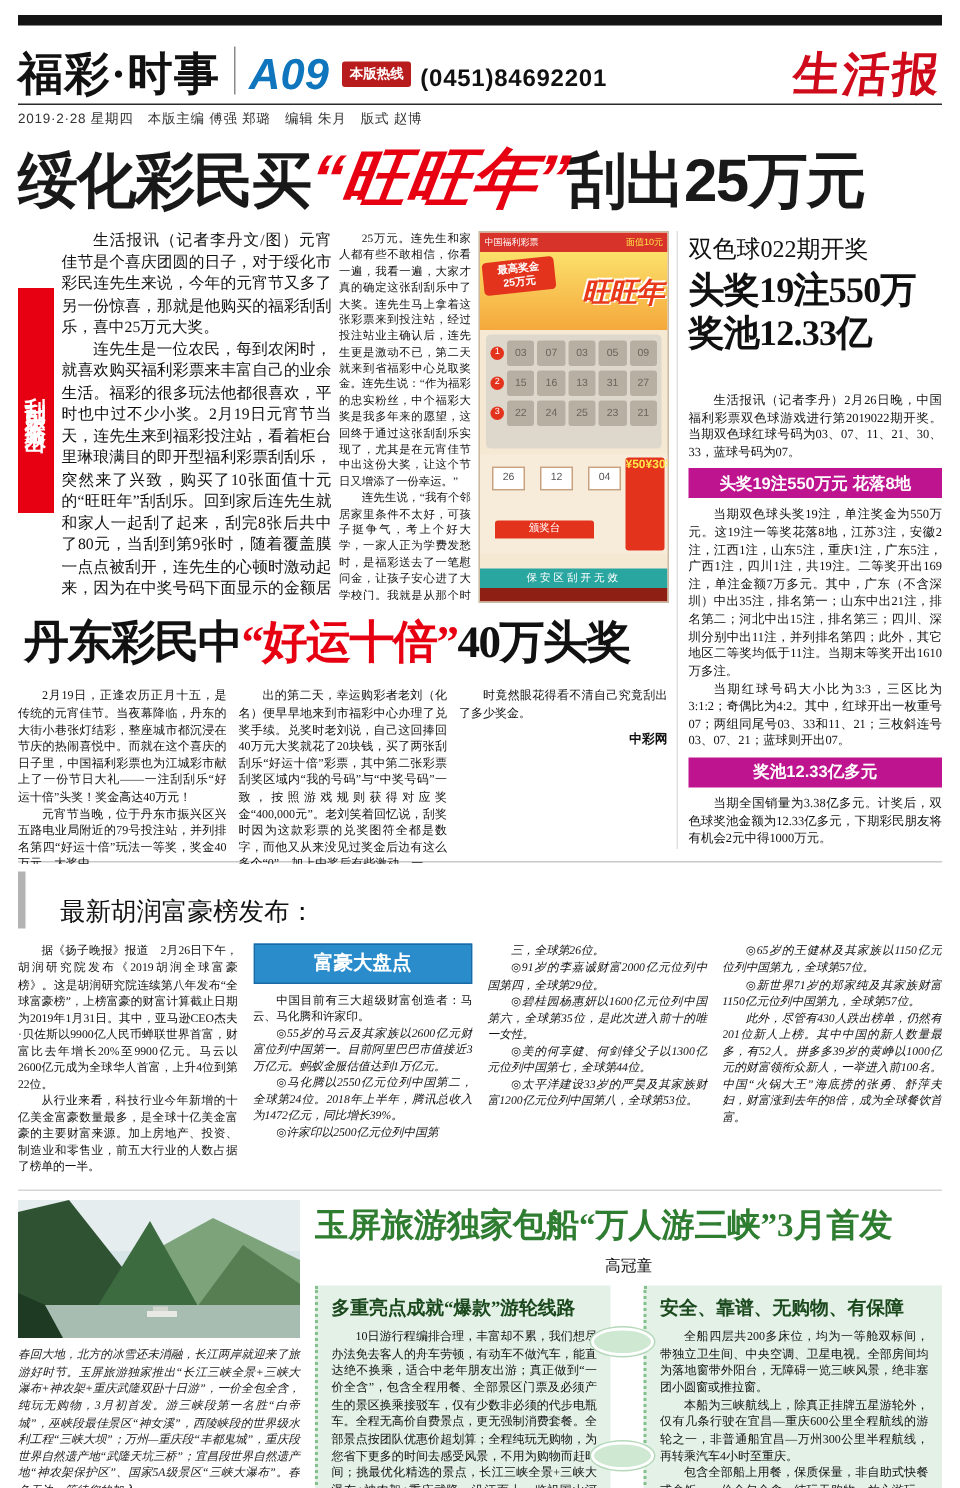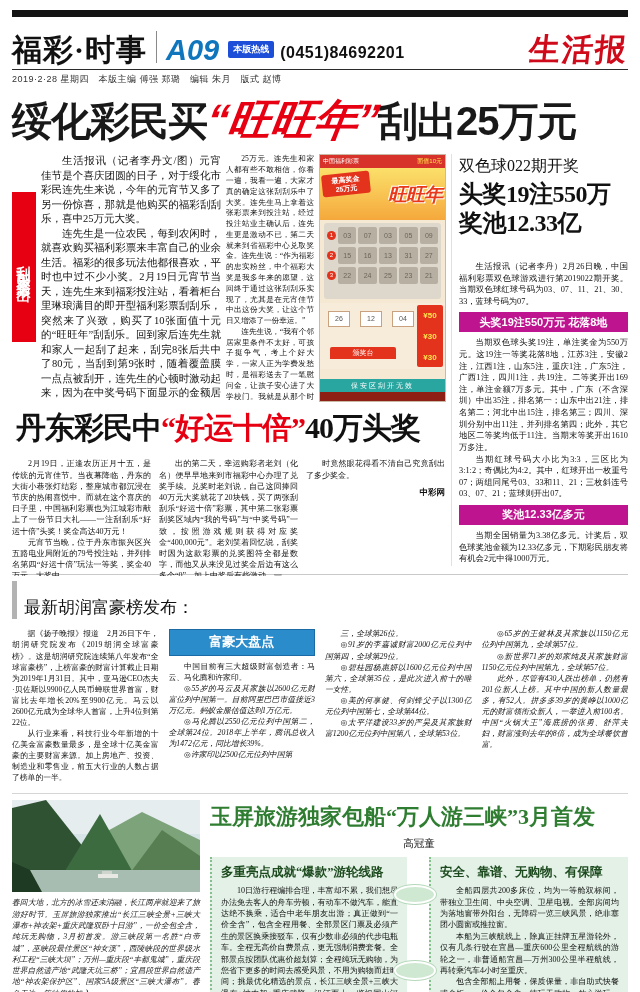--- a/index.html
+++ b/index.html
@@ -8,21 +8,21 @@
   .inner{padding:0 12px;}
   .sans{font-family:"Liberation Sans","DejaVu Sans",sans-serif;}
 
   
   .top-rule{margin-top:10px;height:7px;background:#141414;}
   .masthead{display:flex;align-items:flex-end;justify-content:space-between;height:46px;margin-top:2px;}
   .mh-left{display:flex;align-items:flex-end;}
   .section-title{font-size:30px;font-weight:bold;letter-spacing:1px;line-height:1;}
   .mh-div{width:1px;height:32px;background:#8a8a8a;margin:0 9px 2px 9px;}
   .page-no{font-size:29px;font-weight:bold;font-style:italic;color:#0f76bd;line-height:1;margin-right:9px;}
-  .hotline-badge{background:#1d4ed8;color:#fff;font-size:9px;font-weight:bold;
+  .hotline-badge{background:#b91c1c;color:#fff;font-size:9px;font-weight:bold;
         padding:2px 5px;border-radius:2px;margin:0 6px 7px 0;}
   .hotline-phone{font-size:16px;font-weight:bold;line-height:1;margin-bottom:4px;letter-spacing:.5px;}
   .paper-logo{color:#cf0a1a;font-size:31px;font-weight:bold;line-height:1;
         transform:skewX(-6deg);letter-spacing:2px;}
   .head-rule{border-top:1.5px solid #2b2b2b;margin-top:4px;}
   .dateline{font-size:9px;color:#333;margin-top:3px;letter-spacing:.5px;}
 
   
   .main-headline{margin:10px 0 0 0;font-size:40px;font-weight:900;letter-spacing:-1px;
         line-height:1.1;white-space:nowrap;color:#191919;}
@@ -61,21 +61,21 @@
         font-size:6px;text-align:center;line-height:9px;}
   .t-cell{flex:1;height:17px;background:#b7b0a2;color:#6b645a;font-size:7px;text-align:center;
         line-height:17px;border-radius:2px;}
   .t-mid{position:absolute;top:148px;left:0;right:0;height:66px;background:#f7ecd9;}
   .t-tiles{position:absolute;top:8px;left:8px;display:flex;gap:10px;}
   .t-tile{width:20px;height:14px;background:#fff;border:1px solid #caa17e;color:#555;
         font-size:7px;text-align:center;line-height:14px;}
   .t-podium{position:absolute;bottom:10px;left:10px;width:66px;height:12px;background:#e3331c;
         color:#fff;font-size:7px;text-align:center;line-height:12px;border-radius:2px 2px 0 0;}
   .t-prizes{position:absolute;right:2px;top:2px;bottom:2px;width:26px;background:#e3331c;
-        border-radius:2px;display:flex;flex-direction:column;justify-content:space-around;}
+        border-radius:2px;display:flex;flex-direction:row;justify-content:space-around;}
   .t-prizes span{color:#ffe84a;font-size:8px;font-weight:bold;text-align:center;}
   .t-footer{position:absolute;bottom:9px;left:0;right:0;height:13px;background:#2aa6a0;
         color:#fff;font-size:7px;text-align:center;line-height:13px;letter-spacing:2px;}
   .t-bottom{position:absolute;bottom:0;left:0;right:0;height:9px;background:#8d1f14;}
 
   
   .dandong{margin-top:8px;}
   .dandong h2{margin:0 0 0 4px;font-size:30px;font-weight:900;letter-spacing:-1px;white-space:nowrap;}
   .dandong h2 .em{color:#e60012;}
   .dd-cols{display:flex;gap:8px;margin-top:9px;height:118px;}
@@ -87,21 +87,21 @@
   .ssq-kicker{font-size:16px;margin:2px 0 3px 0;}
   .ssq h2{margin:0 0 23px 0;font-size:24px;line-height:1.2;font-weight:900;letter-spacing:-.5px;}
   .ssq p{font-size:8.3px;line-height:1.4;text-align:justify;}
   .magenta-bar{background:#bf1490;color:#fff;font-weight:bold;font-size:11px;text-align:center;
         padding:2.5px 0;margin:5px 0;font-family:"Liberation Sans","DejaVu Sans",sans-serif;}
 
   .h-divider{border:none;border-top:1px solid #c9c9c9;margin:8px 0 0 0;}
 
   
   .hurun{margin-top:6px;}
-  .hurun-head{display:flex;align-items:flex-end;gap:7px;}
+  .hurun-head{display:flex;align-items:flex-end;gap:23px;}
   .gray-bar{width:5px;height:38px;background:#b3b3b3;}
   .lead-in{font-size:17px;line-height:1;margin-bottom:3px;white-space:nowrap;}
   .hurun-head h2{margin:0;font-size:28px;font-weight:900;letter-spacing:-1px;line-height:1;white-space:nowrap;}
   .hurun-cols{display:flex;gap:10px;margin-top:9px;height:158px;}
   .hurun-cols .bodycol{font-size:7.8px;line-height:1.42;}
   .kai{font-style:italic;}
   .blue-box{background:#2b8ccb;border:1px solid #1a6aa6;color:#fff;text-align:center;
         font-size:13px;font-weight:bold;padding:3px 0;margin:1px 0 5px 0;
         font-family:"Liberation Sans","DejaVu Sans",sans-serif;}
 

